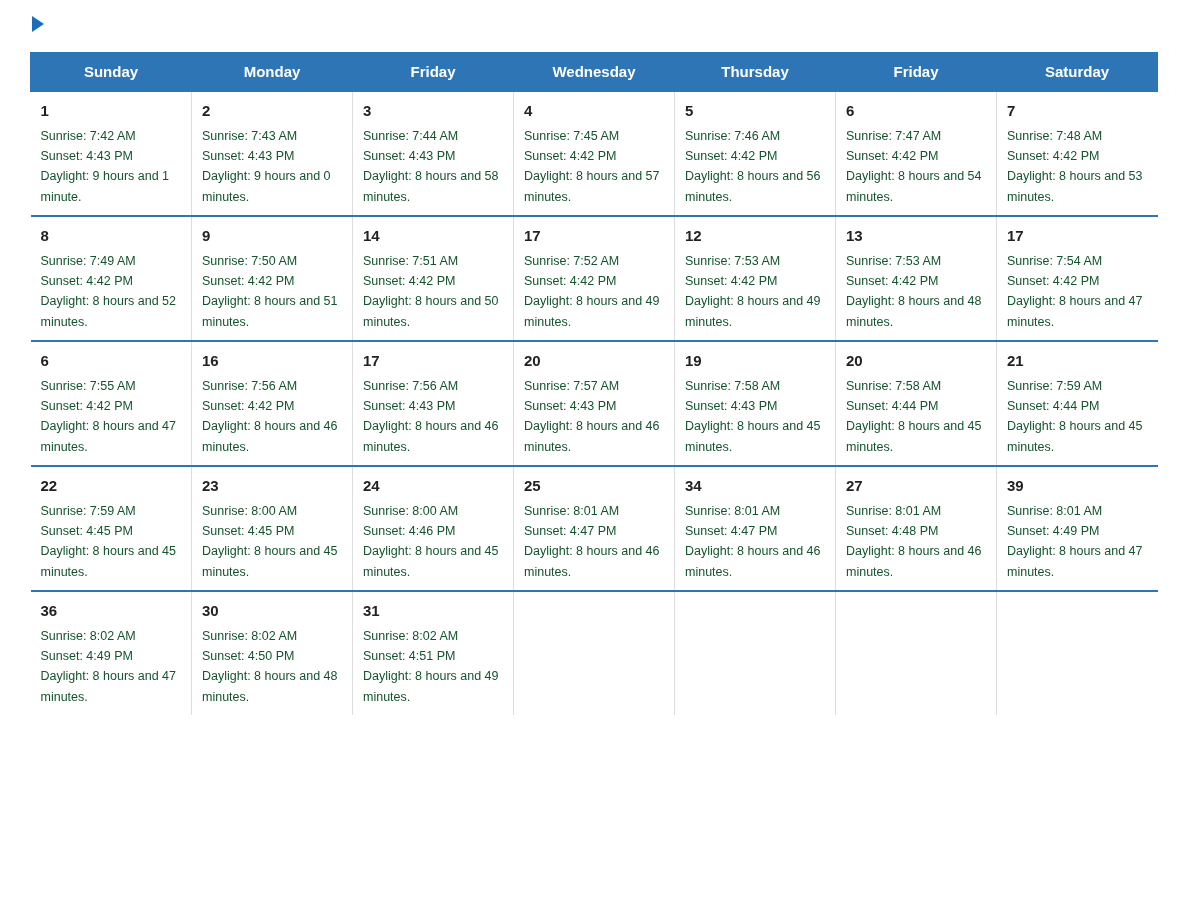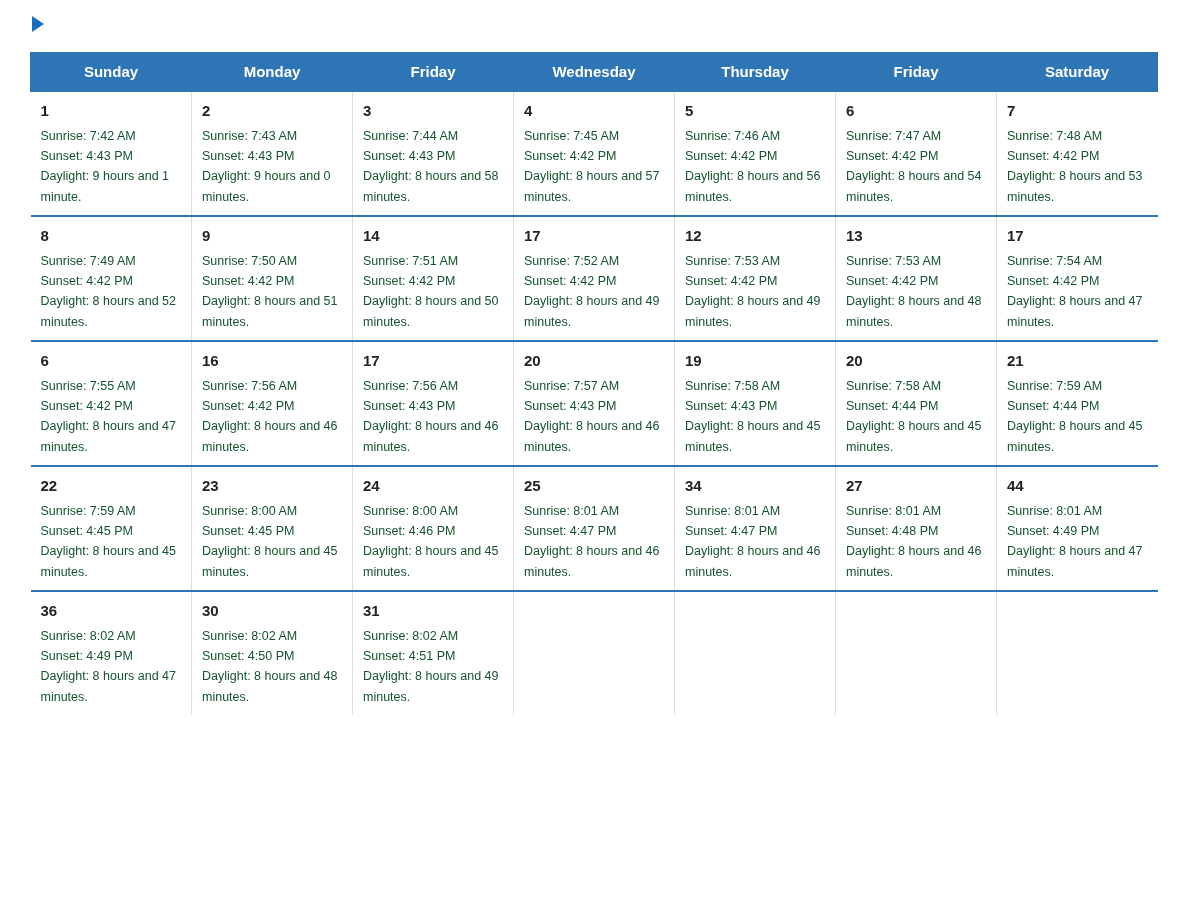--- a/index.html
+++ b/index.html
@@ -196,21 +196,21 @@
         <td><span class="day-num">23</span>
         <span class="day-info">Sunrise: 8:00 AM<br>Sunset: 4:45 PM<br>Daylight: 8 hours and 45 minutes.</span></td>
         <td><span class="day-num">24</span>
         <span class="day-info">Sunrise: 8:00 AM<br>Sunset: 4:46 PM<br>Daylight: 8 hours and 45 minutes.</span></td>
         <td><span class="day-num">25</span>
         <span class="day-info">Sunrise: 8:01 AM<br>Sunset: 4:47 PM<br>Daylight: 8 hours and 46 minutes.</span></td>
         <td><span class="day-num">34</span>
         <span class="day-info">Sunrise: 8:01 AM<br>Sunset: 4:47 PM<br>Daylight: 8 hours and 46 minutes.</span></td>
         <td><span class="day-num">27</span>
         <span class="day-info">Sunrise: 8:01 AM<br>Sunset: 4:48 PM<br>Daylight: 8 hours and 46 minutes.</span></td>
-        <td><span class="day-num">44</span>
+        <td><span class="day-num">39</span>
         <span class="day-info">Sunrise: 8:01 AM<br>Sunset: 4:49 PM<br>Daylight: 8 hours and 47 minutes.</span></td>
       </tr>
       <tr>
         <td><span class="day-num">36</span>
         <span class="day-info">Sunrise: 8:02 AM<br>Sunset: 4:49 PM<br>Daylight: 8 hours and 47 minutes.</span></td>
         <td><span class="day-num">30</span>
         <span class="day-info">Sunrise: 8:02 AM<br>Sunset: 4:50 PM<br>Daylight: 8 hours and 48 minutes.</span></td>
         <td><span class="day-num">31</span>
         <span class="day-info">Sunrise: 8:02 AM<br>Sunset: 4:51 PM<br>Daylight: 8 hours and 49 minutes.</span></td>
         <td></td>

